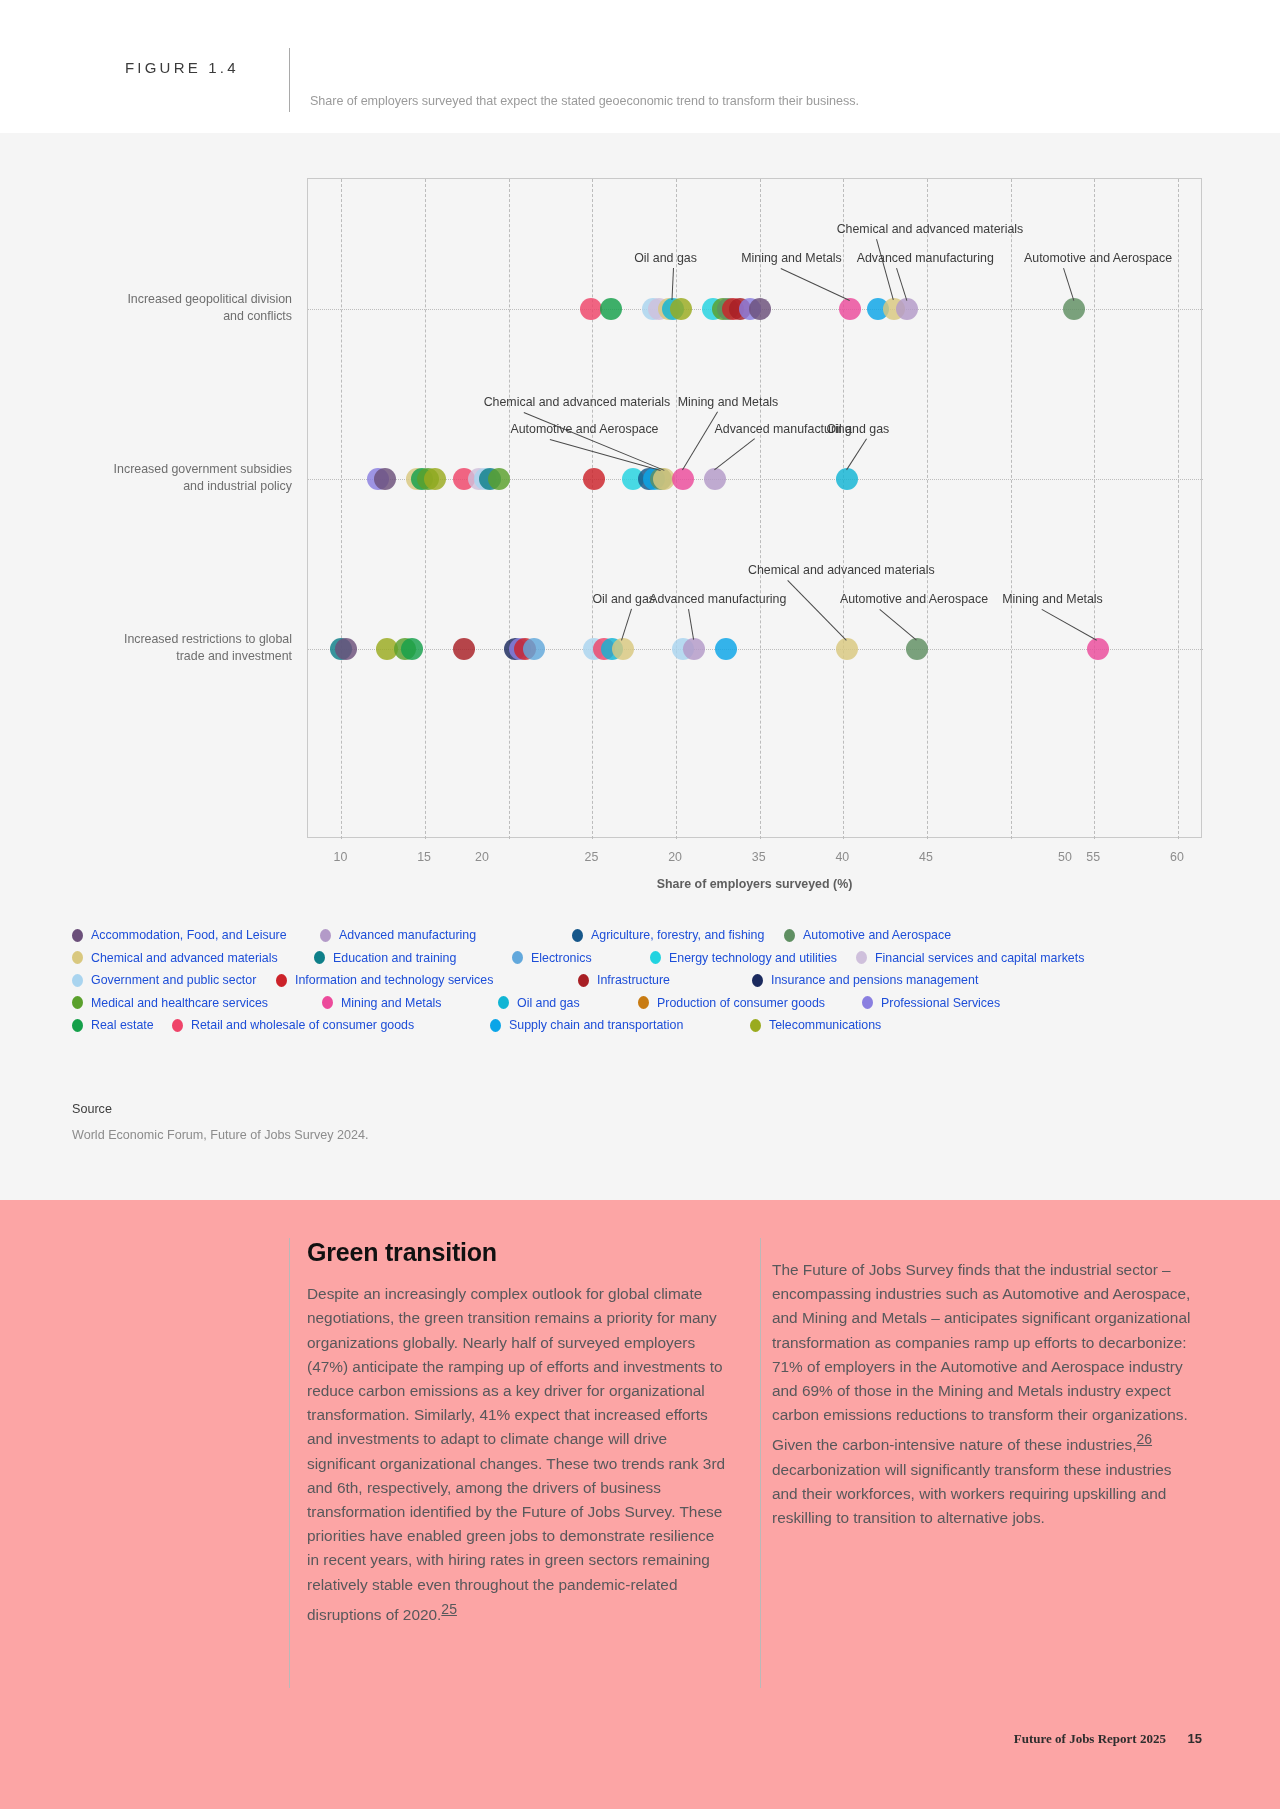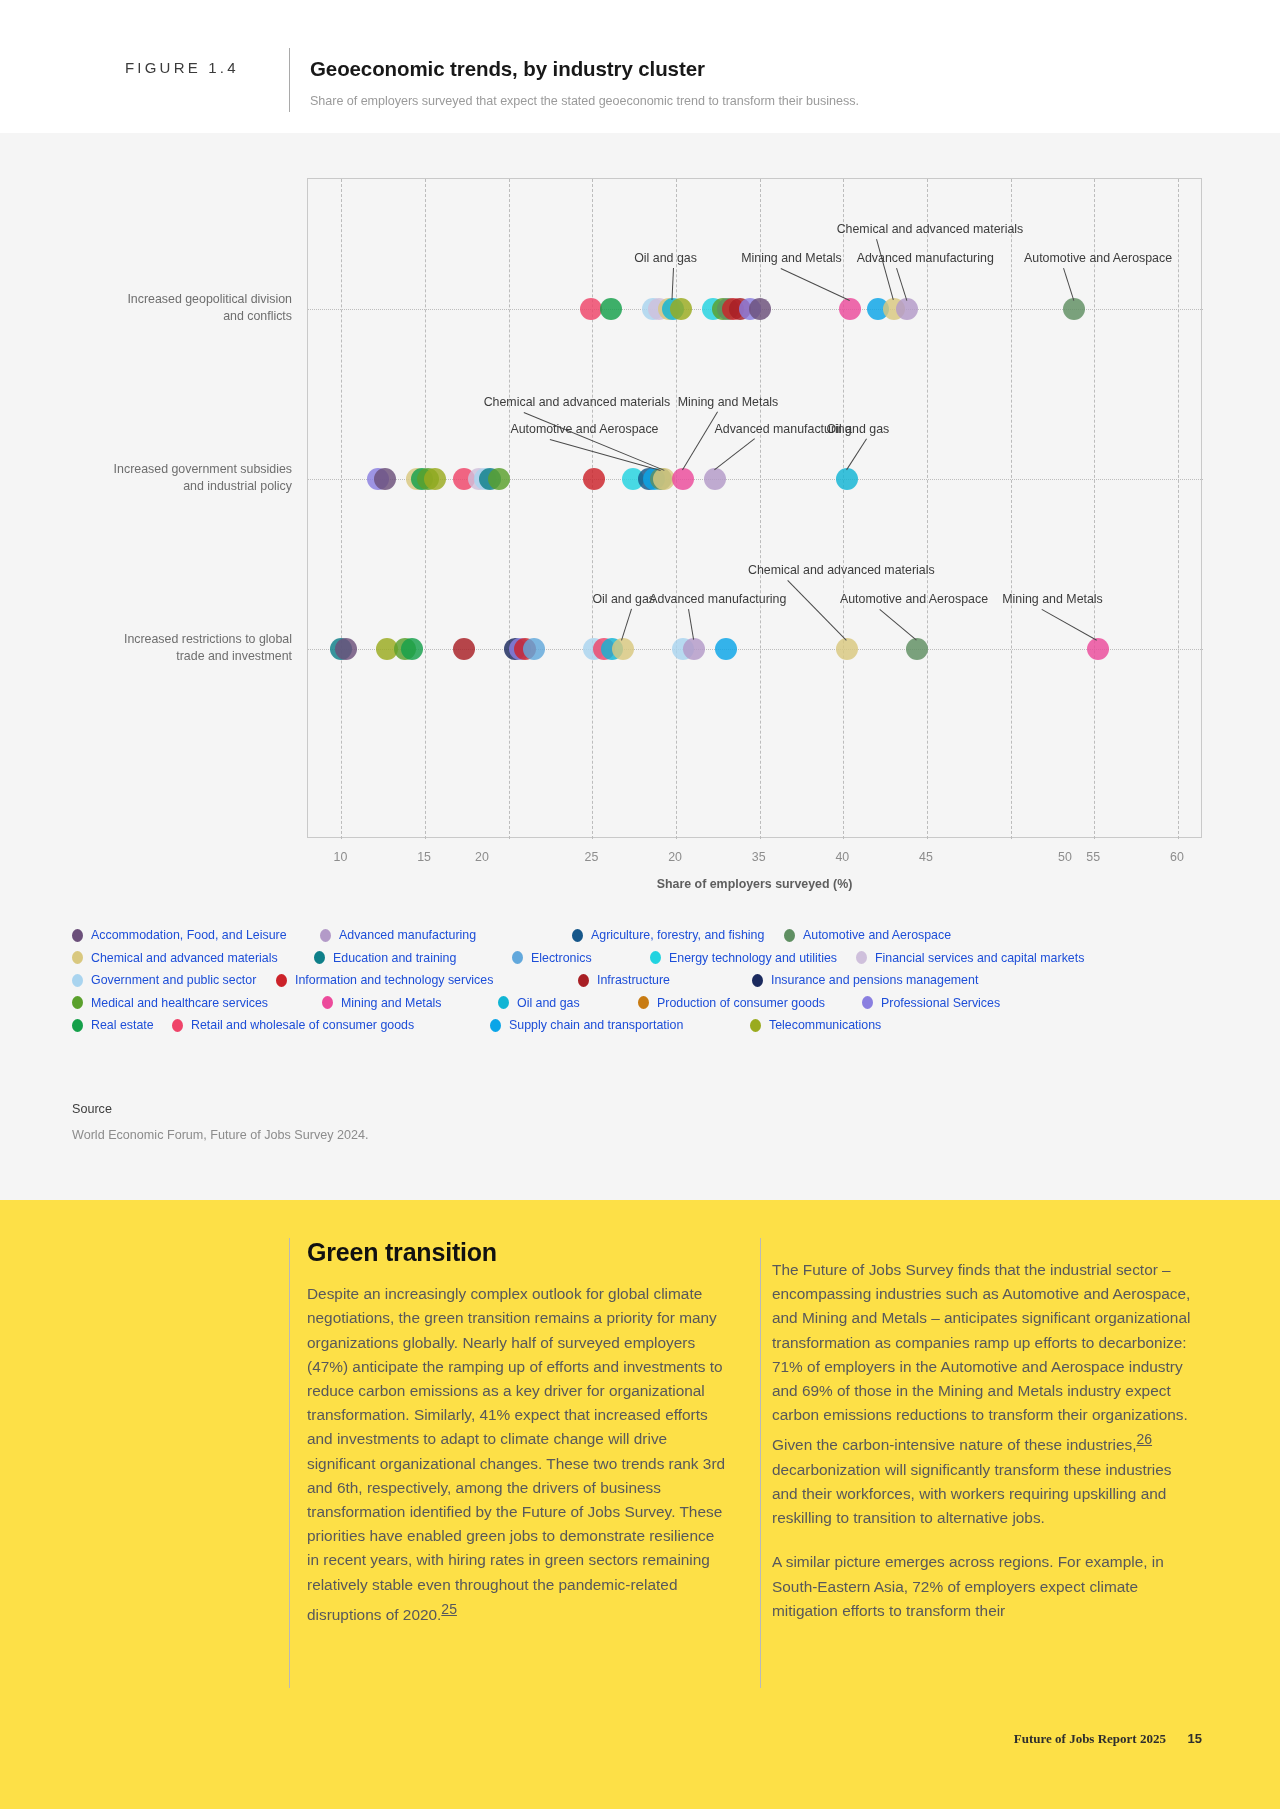--- a/index.html
+++ b/index.html
@@ -92,21 +92,21 @@
   .source-head {
     position: absolute; left: 72px; top: 969px;
     font-size: 12.6px; color: #3d3d3d;
   }
   .source-body {
     position: absolute; left: 72px; top: 995px;
     font-size: 12.6px; color: #8c8c8c;
   }
 
   
-  .body-area { position: absolute; left: 0; top: 1200px; width: 1280px; height: 609px; background: #fde047; }
+  .body-area { position: absolute; left: 0; top: 1200px; width: 1280px; height: 609px; background: #fca5a5; }
   .body-rule {
     position: absolute; top: 38px; width: 1px; height: 450px; background: #b9b9b9;
   }
   .col { position: absolute; top: 40px; font-size: 15.4px; line-height: 24.2px; color: #58585b; }
   .col h2 {
     font-size: 25px; font-weight: 700; color: #111; margin-bottom: 18px; letter-spacing: -0.2px;
   }
   .col p { margin-bottom: 20px; }
   .col sup { font-size: 14px; vertical-align: super; text-decoration: underline; }
 
@@ -116,21 +116,20 @@
   }
   .footer .pg { font-weight: 700; margin-left: 18px; }
   .footer .rpt { font-weight: 700; font-family: Liberation Serif, serif; }
 </style>
 </head>
 <body>
 
 <div class="fig-header">
   <div class="fig-number">FIGURE 1.4</div>
   <div class="fig-divider"></div>
-  <div class="fig-title">Geoeconomic trends, by industry cluster</div>
   <div class="fig-subtitle">Share of employers surveyed that expect the stated geoeconomic trend to transform their business.</div>
 </div>
 
 <div class="panel">
 
   <div class="plot" id="plot">
       <div class="vgrid" style="left: 33.4579px;"></div>
       <div class="vgrid" style="left: 117.103px;"></div>
       <div class="vgrid" style="left: 200.748px;"></div>
       <div class="vgrid" style="left: 284.393px;"></div>
@@ -364,20 +363,19 @@
   <div class="body-rule" style="left:289px"></div>
   <div class="body-rule" style="left:760px"></div>
 
   <div class="col" style="left:307px; width:420px;">
     <h2>Green transition</h2>
     <p>Despite an increasingly complex outlook for global climate negotiations, the green transition remains a priority for many organizations globally. Nearly half of surveyed employers (47%) anticipate the ramping up of efforts and investments to reduce carbon emissions as a key driver for organizational transformation. Similarly, 41% expect that increased efforts and investments to adapt to climate change will drive significant organizational changes. These two trends rank 3rd and 6th, respectively, among the drivers of business transformation identified by the Future of Jobs Survey. These priorities have enabled green jobs to demonstrate resilience in recent years, with hiring rates in green sectors remaining relatively stable even throughout the pandemic-related disruptions of 2020.<sup>25</sup></p>
   </div>
 
   <div class="col" style="left:772px; width:420px; top:58px;">
     <p>The Future of Jobs Survey finds that the industrial sector – encompassing industries such as Automotive and Aerospace, and Mining and Metals – anticipates significant organizational transformation as companies ramp up efforts to decarbonize: 71% of employers in the Automotive and Aerospace industry and 69% of those in the Mining and Metals industry expect carbon emissions reductions to transform their organizations. Given the carbon-intensive nature of these industries,<sup>26</sup> decarbonization will significantly transform these industries and their workforces, with workers requiring upskilling and reskilling to transition to alternative jobs.</p>
-    <p>A similar picture emerges across regions. For example, in South-Eastern Asia, 72% of employers expect climate mitigation efforts to transform their</p>
   </div>
 
   <div class="footer">
     <span class="rpt">Future of Jobs Report 2025</span>
     <span class="pg">15</span>
   </div>
 </div>
 
 </body></html>

